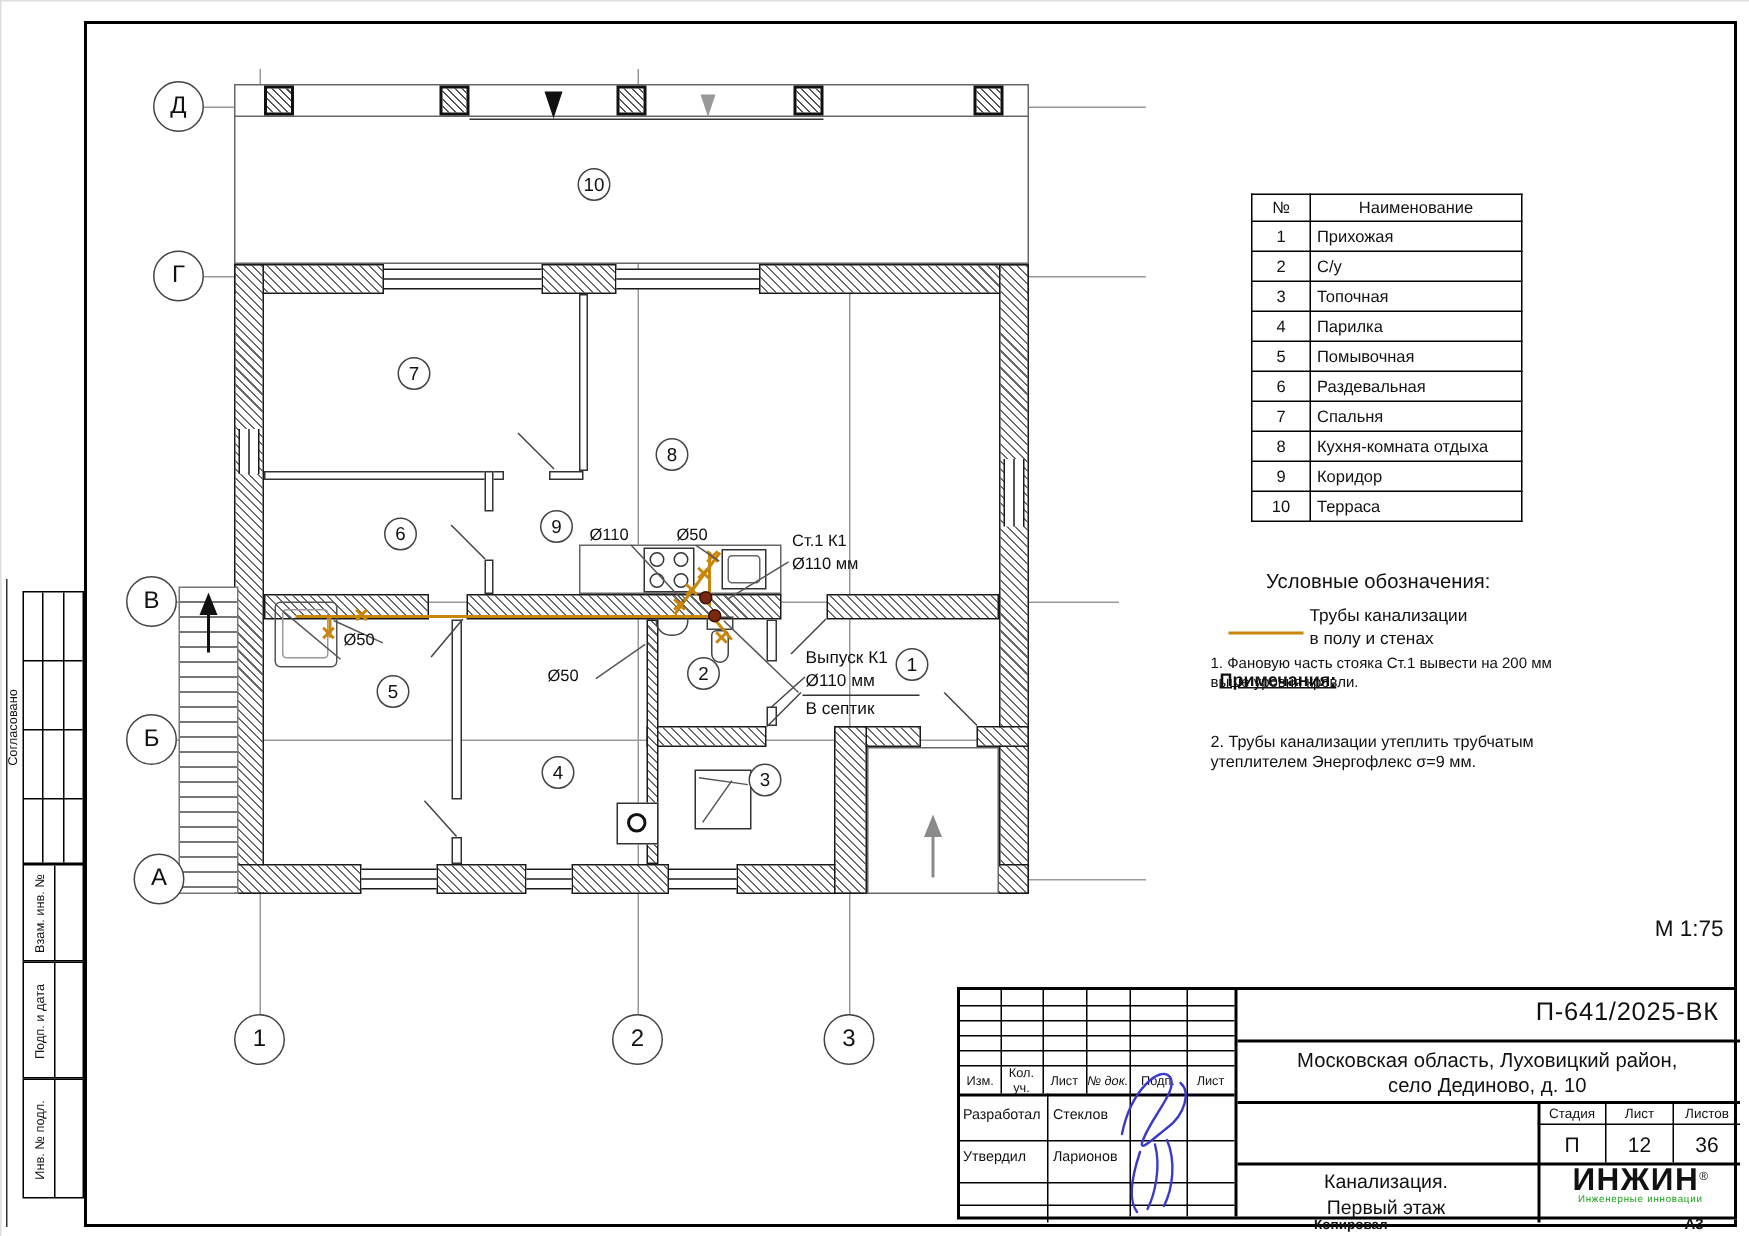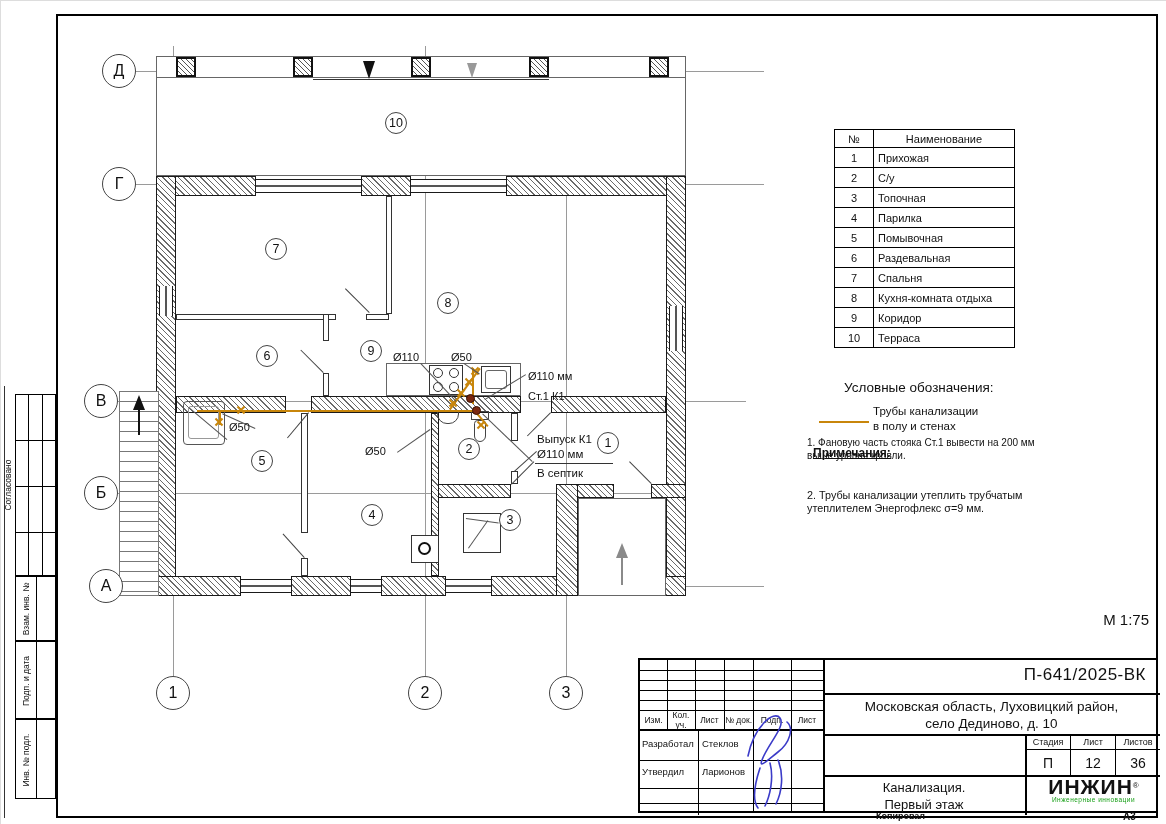--- a/index.html
+++ b/index.html
@@ -180,21 +180,21 @@
 
   <div class="a ldr" style="left:420px;top:362px;width:52px;transform:rotate(47deg);"></div>
   <div class="a ldr" style="left:463px;top:362px;width:19px;transform:rotate(34deg);"></div>
   <div class="a ldr" style="left:525px;top:374px;width:48px;transform:rotate(148.6deg);"></div>
   <div class="a ldr" style="left:531px;top:461px;width:69px;transform:rotate(-136.2deg);"></div>
   <div class="a ldr" style="left:254px;top:428px;width:36px;transform:rotate(-155.6deg);"></div>
   <div class="a ldr" style="left:396px;top:451px;width:40px;transform:rotate(-34.9deg);"></div>
 
   <div class="a lbl" style="left:392px;top:350px;">Ø110</div>
   <div class="a lbl" style="left:450px;top:350px;">Ø50</div>
-  <div class="a lbl" style="left:527px;top:354px;margin-top:35px;">Ст.1  К1</div>
+  <div class="a lbl" style="left:527px;top:354px;">Ст.1  К1</div>
   <div class="a lbl" style="left:527px;top:369px;">Ø110 мм</div>
   <div class="a lbl" style="left:536px;top:432px;font-size:11.5px;">Выпуск К1</div>
   <div class="a lbl" style="left:536px;top:447px;font-size:11.5px;">Ø110 мм</div>
   <div class="a ln" style="left:534px;top:462px;width:78px;height:1px;"></div>
   <div class="a lbl" style="left:536px;top:466px;font-size:11.5px;">В септик</div>
   <div class="a lbl" style="left:228px;top:420px;">Ø50</div>
   <div class="a lbl" style="left:364px;top:444px;">Ø50</div>
   <div class="a" style="left:1058px;top:610px;width:90px;text-align:right;font-size:15px;">М 1:75</div>
 
   <div class="a axc" style="left:101px;top:53px;">Д</div>
@@ -296,21 +296,21 @@
     <div class="a tbl" style="left:185px;top:74px;width:335px;height:2px;"></div>
     <div class="a tbl" style="left:185px;top:115px;width:335px;height:2px;"></div>
     <div class="a tbl" style="left:385px;top:74px;width:2px;height:81px;"></div>
     <div class="a tbl" style="left:430px;top:74px;width:1px;height:41px;"></div>
     <div class="a tbl" style="left:475px;top:74px;width:1px;height:41px;"></div>
     <div class="a tbl" style="left:385px;top:89px;width:135px;height:1px;"></div>
 
     <div class="a cell" style="left:0;top:52px;width:27px;height:16px;font-size:8.5px;">Изм.</div>
     <div class="a cell" style="left:27px;top:52px;width:28px;height:16px;font-size:8.5px;">Кол. уч.</div>
     <div class="a cell" style="left:55px;top:52px;width:29px;height:16px;font-size:8.5px;">Лист</div>
-    <div class="a cell" style="left:84px;top:52px;width:29px;height:16px;font-size:8.5px;">№ док.</div>
+    <div class="a cell" style="left:84px;top:52px;width:29px;height:16px;font-size:8.5px;font-style:italic;">№ док.</div>
     <div class="a cell" style="left:113px;top:52px;width:38px;height:16px;font-size:8.5px;">Подп.</div>
     <div class="a cell" style="left:151px;top:52px;width:32px;height:16px;font-size:8.5px;">Лист</div>
     <div class="a" style="left:2px;top:78px;font-size:9.5px;">Разработал</div>
     <div class="a" style="left:62px;top:78px;font-size:9.5px;">Стеклов</div>
     <div class="a" style="left:2px;top:106px;font-size:9.5px;">Утвердил</div>
     <div class="a" style="left:62px;top:106px;font-size:9.5px;">Ларионов</div>
 
     <div class="a" style="left:183px;top:5px;width:323px;text-align:right;font-size:17px;letter-spacing:.5px;">П-641/2025-ВК</div>
     <div class="a cell prelines" style="left:186px;top:35px;width:331px;height:39px;font-size:13.5px;line-height:17px;">Московская область, Луховицкий район,
 село Дединово, д. 10</div>

